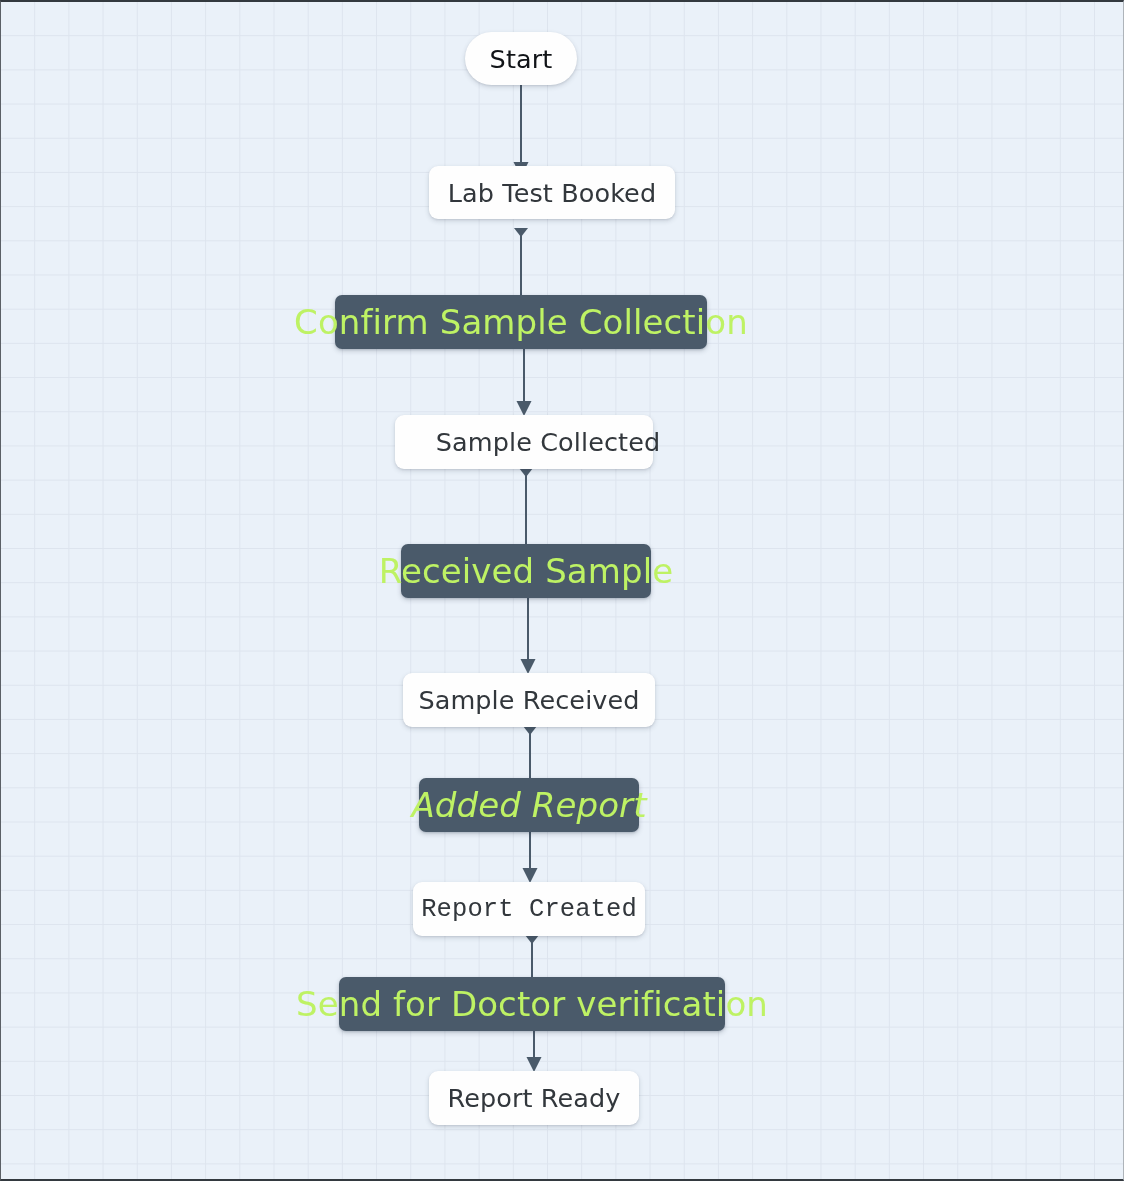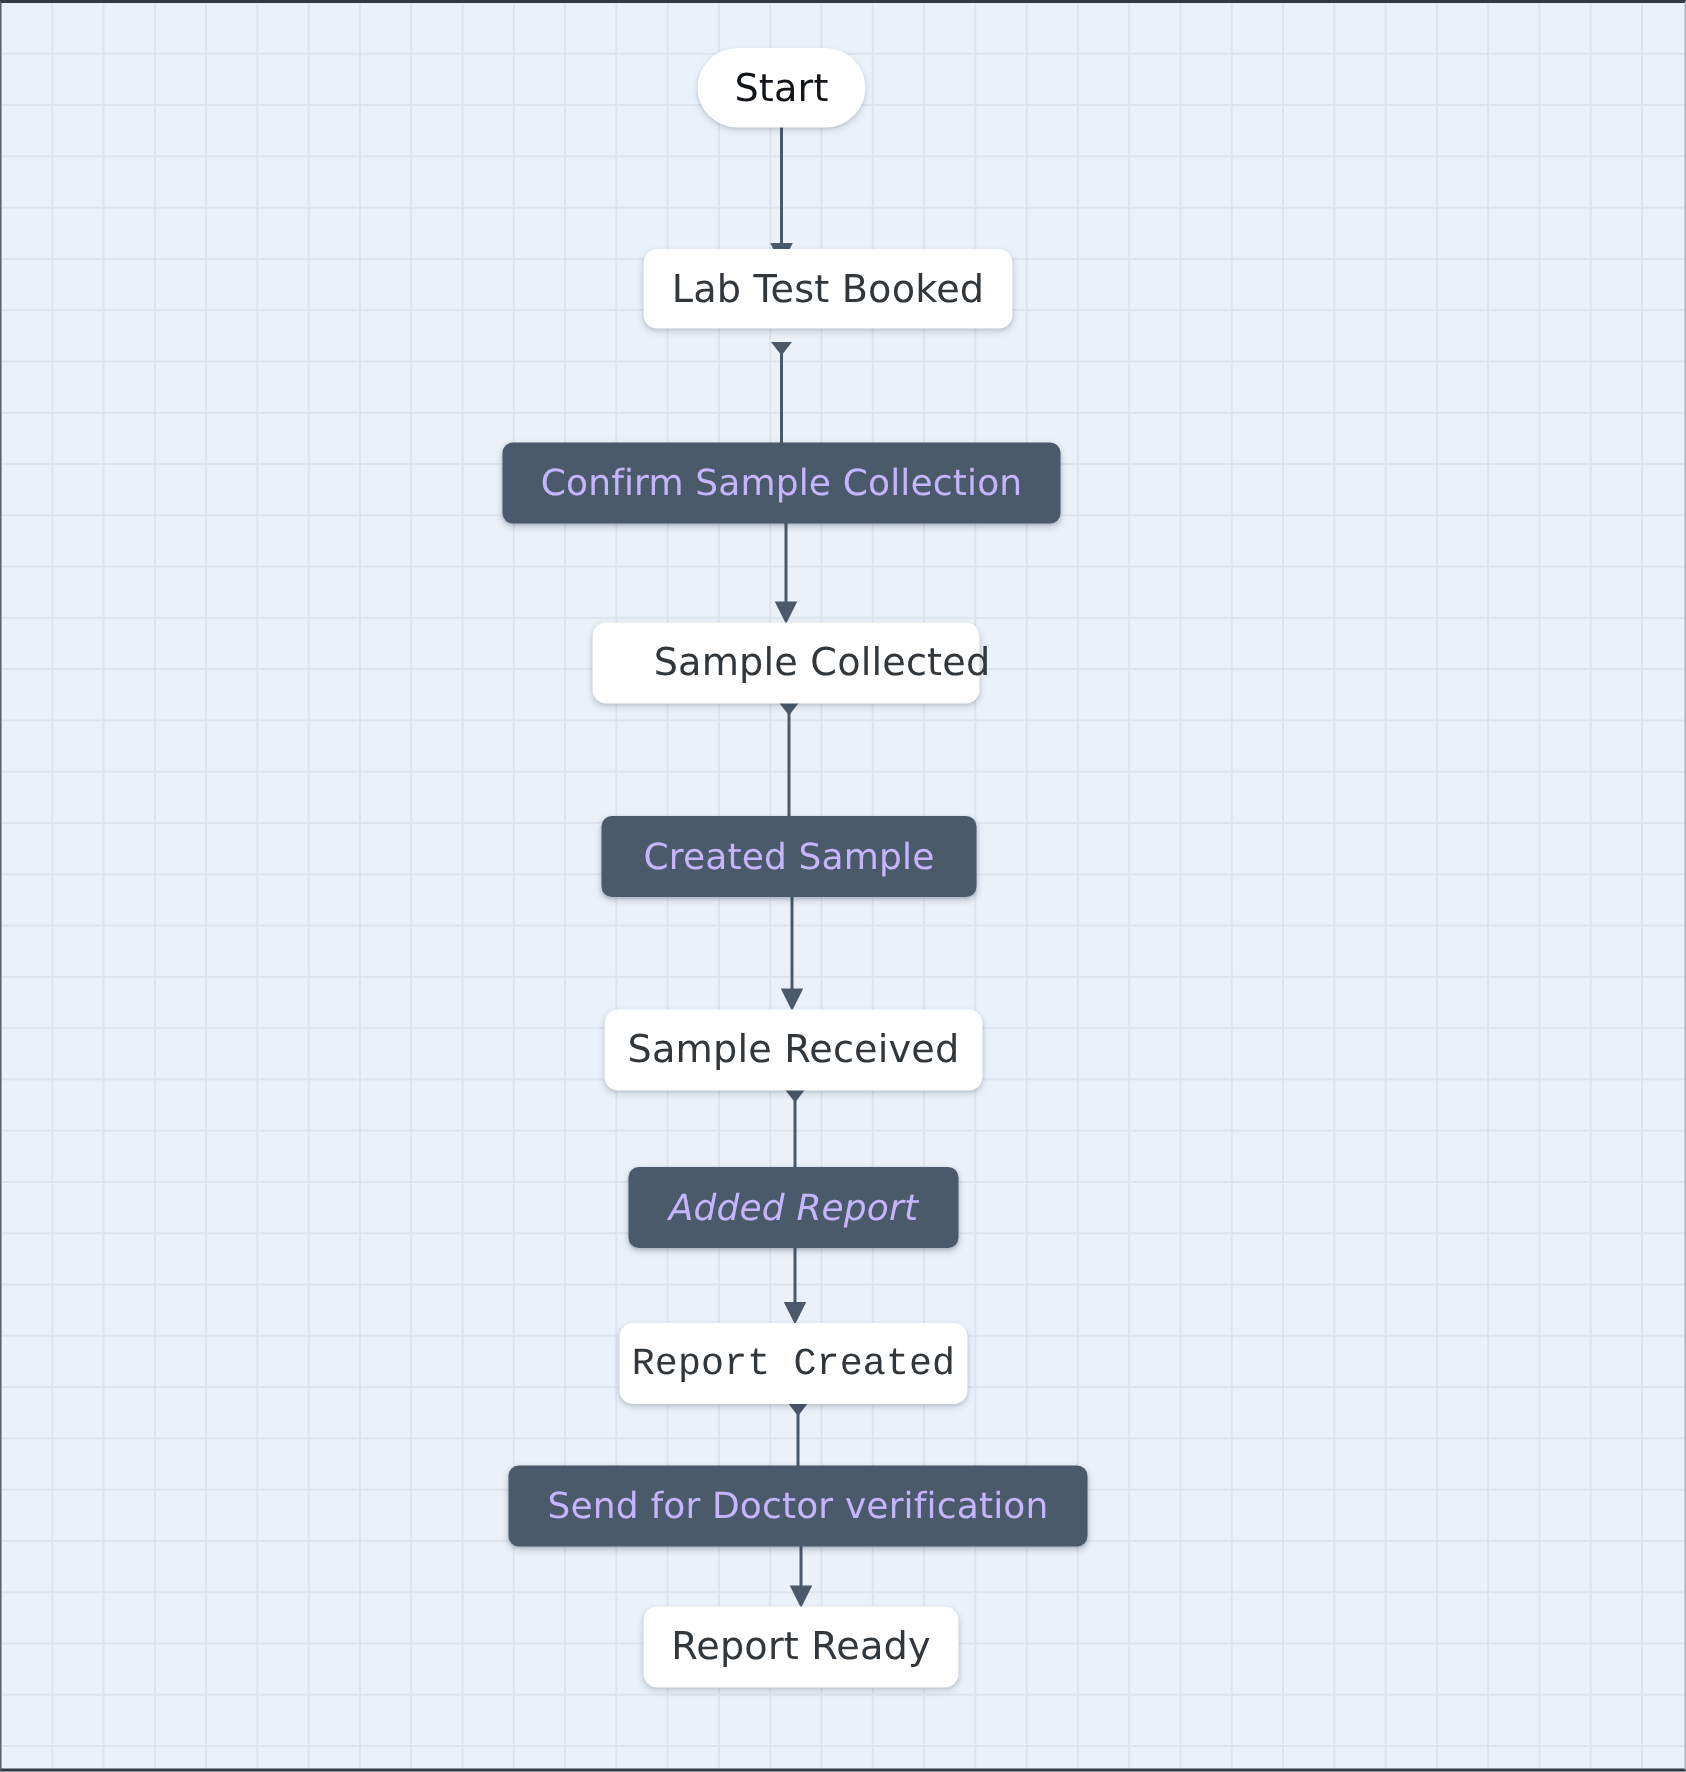--- a/index.html
+++ b/index.html
@@ -45,23 +45,23 @@
   }
   .node-terminal{
     background:#fefefe;
     color:#111418;
     border-radius:28px;
     font-size:25.5px;
     box-shadow:0 2px 5px rgba(38,50,70,.16), 0 1px 2px rgba(38,50,70,.10);
   }
   .node-action{
     background:#4a5a6a;
-    color:#c4b5fd;
+    color:#bef264;
     border-radius:7px;
-    font-size:24px;
+    font-size:34px;
     box-shadow:0 2px 5px rgba(38,50,70,.22), 0 1px 2px rgba(38,50,70,.14);
     justify-content:center;
   }
 </style>
 </head>
 <body>
 
 <div id="canvas">
   <svg id="edges" xmlns="http://www.w3.org/2000/svg" viewBox="0 0 1124 1181">
       <g>
@@ -108,21 +108,21 @@
       <div class="node node-state" style="left: 396px; top: 164px; width: 246px; height: 53px; margin-left: 32px;">
         <span>Lab Test Booked</span>
       </div>
       <div class="node node-action" style="left: 334px; top: 293px; width: 372px; height: 54px;">
         <span>Confirm Sample Collection</span>
       </div>
       <div class="node node-state" style="left: 394px; top: 413px; width: 258px; height: 54px; padding-left: 48px;">
         <span>Sample Collected</span>
       </div>
       <div class="node node-action" style="left: 400px; top: 542px; width: 250px; height: 54px;">
-        <span>Created Sample</span>
+        <span>Received Sample</span>
       </div>
       <div class="node node-state" style="left: 402px; top: 671px; width: 252px; height: 54px;">
         <span>Sample Received</span>
       </div>
       <div class="node node-action" style="left: 418px; top: 776px; width: 220px; height: 54px; font-style: italic;">
         <span>Added Report</span>
       </div>
       <div class="node node-state" style="left: 412px; top: 880px; width: 232px; height: 54px; font-family: Liberation Mono, monospace;">
         <span>Report Created</span>
       </div>

